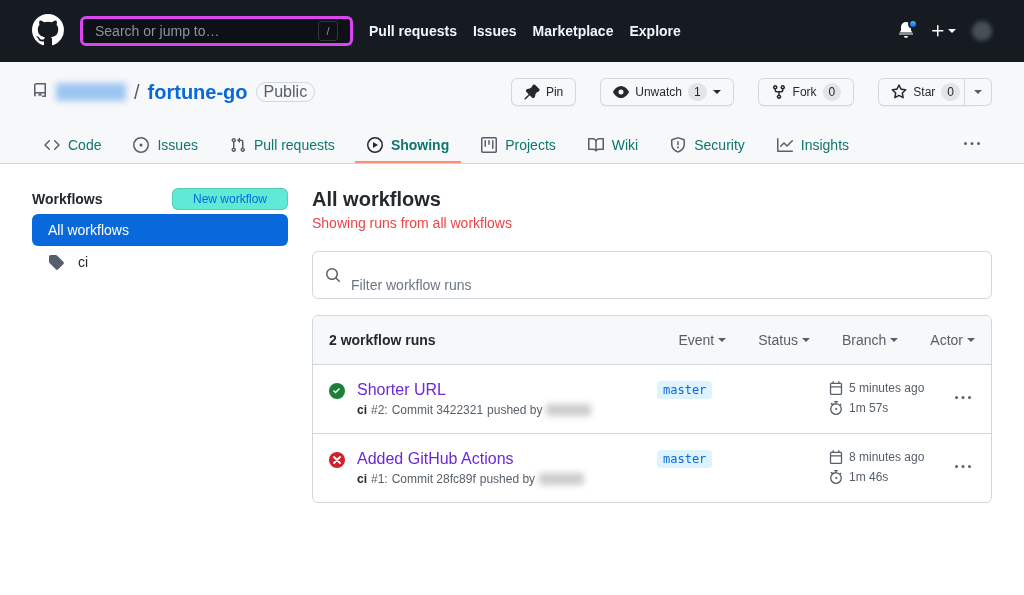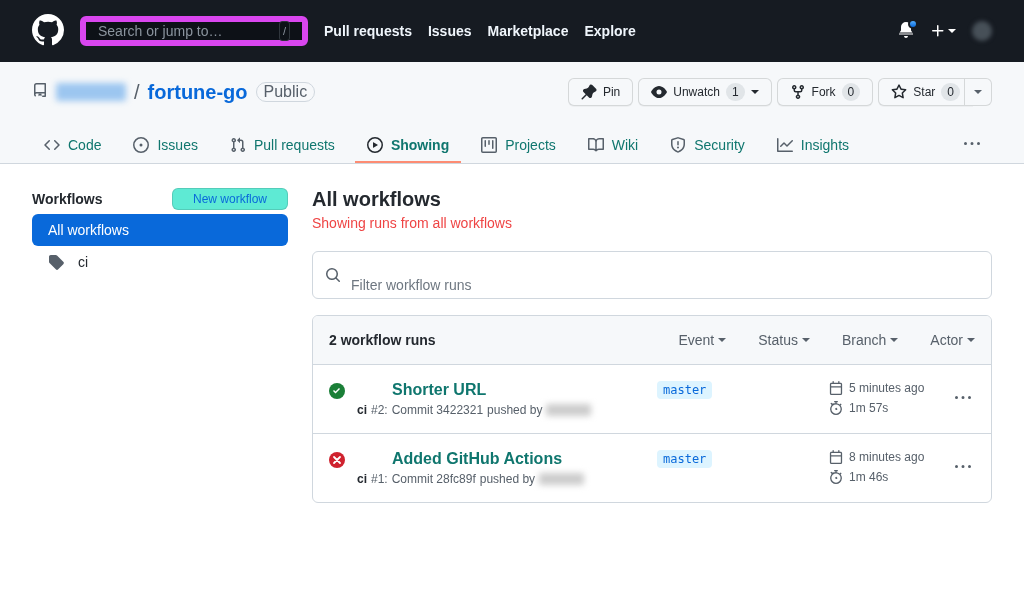--- a/index.html
+++ b/index.html
@@ -1,41 +1,41 @@
 <!DOCTYPE html>
 <html><head>
   <meta charset="utf-8">
   <style>
     * { margin: 0; padding: 0; box-sizing: border-box; }
     body { font-family: -apple-system, BlinkMacSystemFont, "Segoe UI", Helvetica, Arial, sans-serif; color: #24292f; background: #fff; font-size: 14px; }
 
     
     .gh-header { background: #161b22; height: 62px; display: flex; align-items: center; padding: 0 32px; gap: 16px; }
     .gh-logo { color: #fff; }
-    .gh-search { flex-shrink: 0; width: 228px; height: 30px; background: #0d1117; border: 6px solid #d946ef; border-radius: 6px; display: flex; align-items: center; padding: 0 12px; color: #8b949e; }
+    .gh-search { flex-shrink: 0; width: 273px; height: 30px; background: #0d1117; border: 3px solid #d946ef; border-radius: 6px; display: flex; align-items: center; padding: 0 12px; color: #8b949e; }
     .gh-search-input { flex: 1; background: transparent; border: none; color: #c9d1d9; font-size: 14px; outline: none; }
     .gh-search-input::placeholder { color: #8b949e; }
     .gh-slash { border: 1px solid #30363d; border-radius: 3px; width: 20px; height: 20px; display: flex; align-items: center; justify-content: center; font-size: 11px; color: #8b949e; }
     .gh-nav { display: flex; gap: 16px; }
     .gh-nav a { color: #f0f6fc; font-weight: 600; text-decoration: none; font-size: 14px; }
     .gh-header-right { margin-left: auto; display: flex; align-items: center; gap: 16px; color: #fff; }
     .bell-wrap { position: relative; }
     .bell-dot { position: absolute; top: -3px; right: -4px; width: 10px; height: 10px; background: linear-gradient(#54aeff, #0969da); border-radius: 50%; border: 2px solid #161b22; }
     .plus-caret { display: flex; align-items: center; gap: 2px; }
     .avatar-placeholder { width: 20px; height: 20px; background: #475058; border-radius: 50%; filter: blur(2px); }
 
     
     .repo-head { background: #f6f8fa; border-bottom: 1px solid #d0d7de; padding: 16px 32px 0; }
     .repo-title-row { display: flex; align-items: center; gap: 8px; margin-bottom: 22px; }
     .repo-icon { color: #57606a; }
     .owner-blur { width: 70px; height: 18px; background: #9cc6f0; filter: blur(3px); border-radius: 2px; }
     .repo-sep { color: #57606a; font-size: 20px; }
     .repo-name { color: #0969da; font-size: 20px; font-weight: 600; text-decoration: none; }
     .repo-vis { border: 1px solid #d0d7de; color: #57606a; font-size: 16px; padding: 0 7px; border-radius: 2em; line-height: 18px; }
-    .repo-actions { margin-left: auto; display: flex; gap: 5px; }
+    .repo-actions { margin-left: auto; display: flex; gap: 24px; }
     .btn { background: #f6f8fa; border: 1px solid rgba(27,31,36,0.15); border-radius: 6px; padding: 3px 12px; font-size: 12px; line-height: 20px; display: inline-flex; align-items: center; gap: 6px; color: #24292f; cursor: pointer; box-shadow: 0 1px 0 rgba(27,31,36,0.04); }
     .btn .count { background: rgba(175,184,193,0.3); border-radius: 2em; padding: 0 6px; font-size: 12px; line-height: 18px; }
     .btn-caret { border: 1px solid rgba(27,31,36,0.15); border-radius: 6px; background: #f6f8fa; width: 28px; display: flex; align-items: center; justify-content: center; margin-left: -9px; border-top-left-radius: 0; border-bottom-left-radius: 0; }
 
     
     .repo-tabs { display: flex; gap: 8px; align-items: center; }
     .repo-tab { display: flex; align-items: center; gap: 8px; padding: 8px 12px; color: #0f766e; cursor: pointer; font-size: 14px; border-bottom: 2px solid transparent; margin-bottom: -1px; }
     .repo-tab.active { font-weight: 600; border-bottom-color: #fd8c73; }
     .repo-tab svg { color: #57606a; }
     .repo-tab.active svg { color: #24292f; }
@@ -61,21 +61,21 @@
 
     .runs-box { border: 1px solid #d0d7de; border-radius: 6px; overflow: hidden; }
     .runs-head { background: #f6f8fa; border-bottom: 1px solid #d0d7de; padding: 16px; display: flex; align-items: center; gap: 16px; }
     .runs-count { font-weight: 600; flex: 1; }
     .runs-filter { color: #57606a; cursor: pointer; display: flex; align-items: center; gap: 4px; font-size: 14px; margin-left: 16px; }
 
     .run-row { display: flex; padding: 16px; border-bottom: 1px solid #d0d7de; align-items: flex-start; gap: 12px; }
     .run-row:last-child { border-bottom: none; }
     .run-status-icon { margin-top: 2px; flex-shrink: 0; }
     .run-main { flex: 1; }
-    .run-title { font-weight: 700; font-size: 16px; color: #0f766e; margin-bottom: 4px; margin-left: 35px; }
+    .run-title { font-weight: 400; font-size: 16px; color: #6d28d9; margin-bottom: 4px; }
     .run-meta { color: #57606a; font-size: 12px; display: flex; align-items: center; gap: 4px; }
     .run-meta .wf-name { font-weight: 600; color: #24292f; }
     .actor-blur { width: 45px; height: 12px; background: #ccc; filter: blur(3px); display: inline-block; border-radius: 2px; }
     .branch-label { background: #ddf4ff; color: #0969da; font-family: ui-monospace, monospace; font-size: 12px; padding: 2px 6px; border-radius: 4px; }
     .run-branch-col { width: 160px; }
     .run-time-col { width: 110px; display: flex; flex-direction: column; gap: 6px; color: #57606a; font-size: 12px; }
     .run-time-col .row { display: flex; align-items: center; gap: 6px; }
     .run-menu { color: #57606a; cursor: pointer; padding: 4px; align-self: center; }
 
     .caret-down { display: inline-block; width: 0; height: 0; border-left: 4px solid transparent; border-right: 4px solid transparent; border-top: 4px solid currentColor; vertical-align: middle; }

